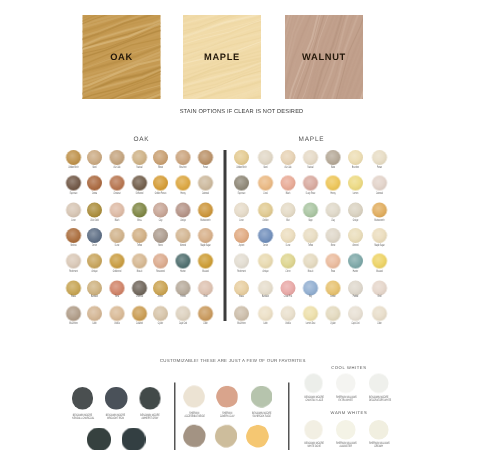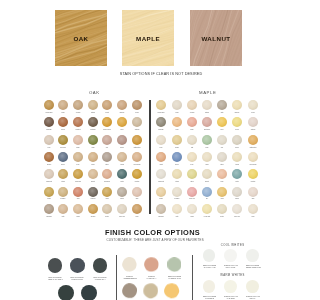--- a/index.html
+++ b/index.html
@@ -594,21 +594,20 @@
       </div>
       <div class="cell" style="left:76.00px;top:103.80px">
         <div class="dot" style="background:#e7dfd2"></div>
         <div class="clabel">Cape Cod</div>
       </div>
       <div class="cell" style="left:91.20px;top:103.80px">
         <div class="dot" style="background:#e8ddc9"></div>
         <div class="clabel">Cider</div>
       </div>
     </div>
-<div id="finishTitle">FINISH COLOR OPTIONS</div>
 <div id="finishSub">CUSTOMIZABLE! THESE ARE JUST A FEW OF OUR FAVORITES</div>
 <div class="bdiv" id="bdiv1"></div>
 <div class="bdiv" id="bdiv2"></div>
 <div class="fcell" style="left:43.8px;top:258.3px;width:22px">
       <div class="fdot" style="width:14.6px;height:14.6px;border-radius:50%;background:#4a4f50;margin:0 auto"></div>
       <div class="flabel" style="margin-top:3.3px"><span>BENJAMIN MOORE</span><br><span>KENDALL CHARCOAL</span></div>
     </div>
     <div class="fcell" style="left:66.3px;top:258.3px;width:22px">
       <div class="fdot" style="width:14.6px;height:14.6px;border-radius:50%;background:#4a5159;margin:0 auto"></div>
       <div class="flabel" style="margin-top:3.3px"><span>BENJAMIN MOORE</span><br><span>WROUGHT IRON</span></div>

